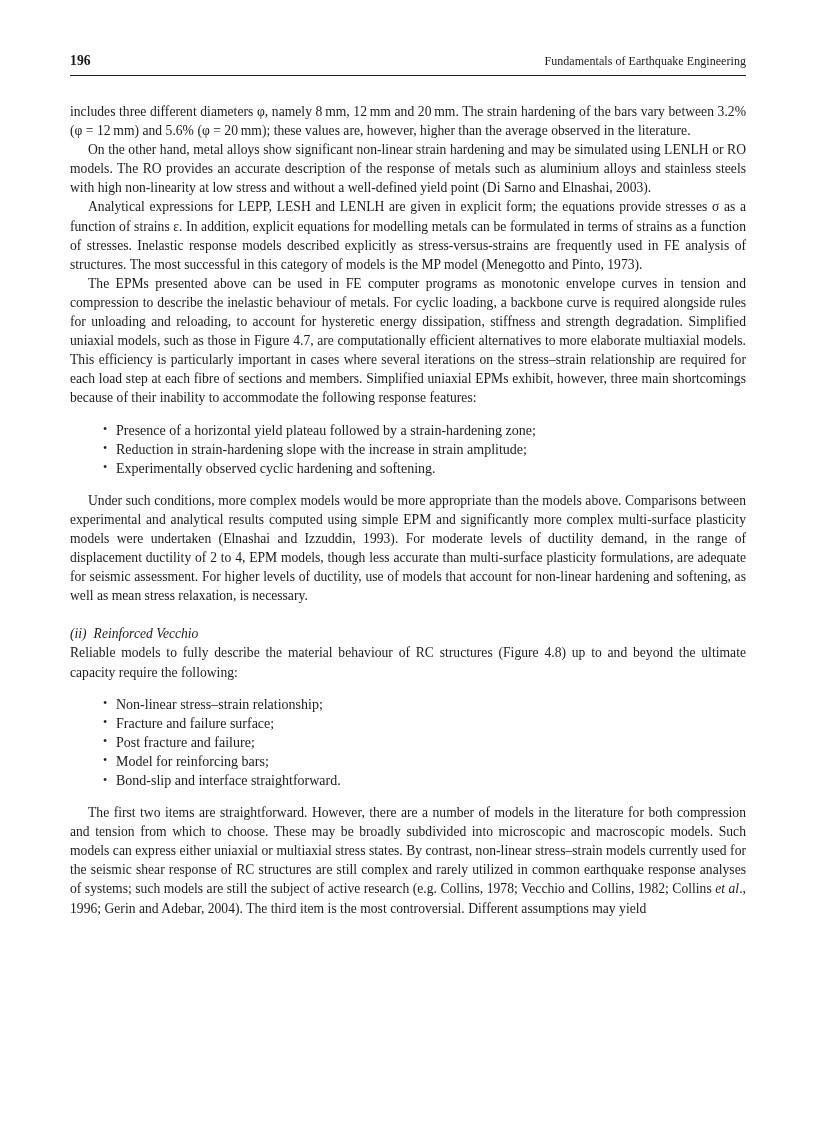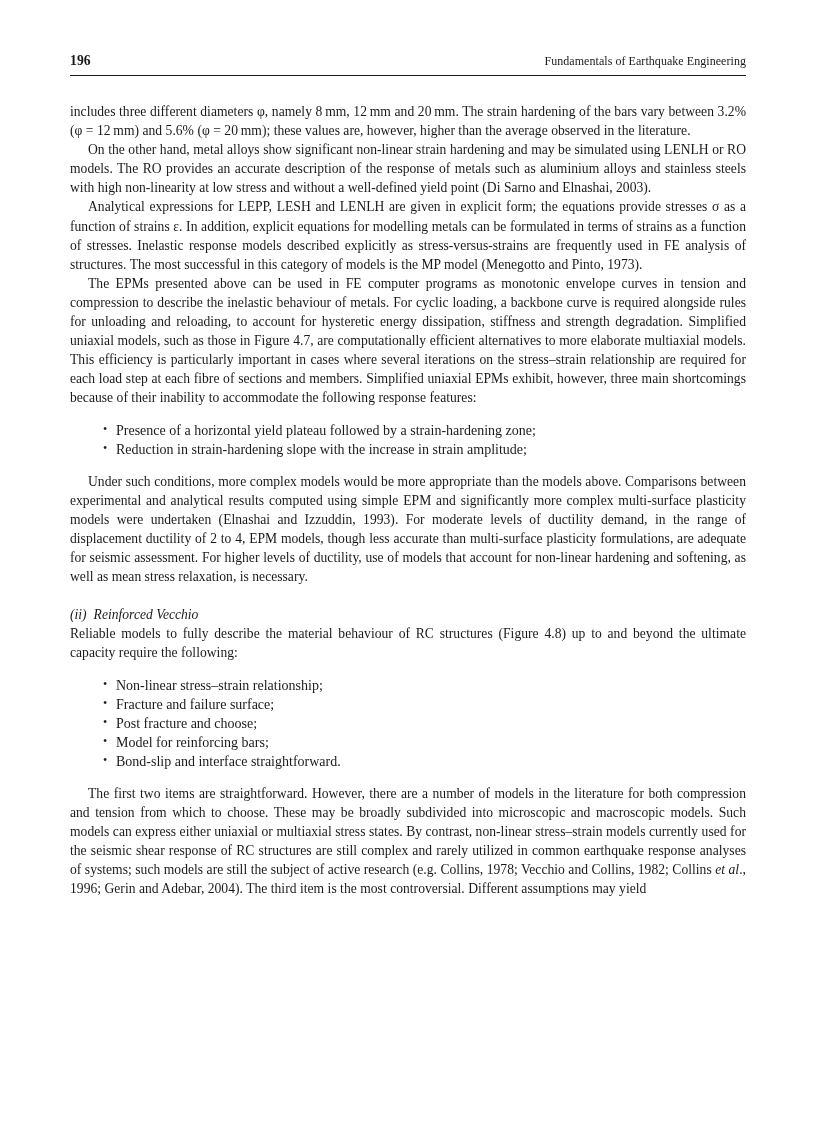--- a/index.html
+++ b/index.html
@@ -135,32 +135,33 @@
 
       <p class="para indent">On the other hand, metal alloys show significant non-linear strain hardening and may be simulated using LENLH or RO models. The RO provides an accurate description of the response of metals such as aluminium alloys and stainless steels with high non-linearity at low stress and without a well-defined yield point (Di Sarno and Elnashai, 2003).</p>
 
       <p class="para indent">Analytical expressions for LEPP, LESH and LENLH are given in explicit form; the equations provide stresses σ as a function of strains ε. In addition, explicit equations for modelling metals can be formulated in terms of strains as a function of stresses. Inelastic response models described explicitly as stress-versus-strains are frequently used in FE analysis of structures. The most successful in this category of models is the MP model (Menegotto and Pinto, 1973).</p>
 
       <p class="para indent">The EPMs presented above can be used in FE computer programs as monotonic envelope curves in tension and compression to describe the inelastic behaviour of metals. For cyclic loading, a backbone curve is required alongside rules for unloading and reloading, to account for hysteretic energy dissipation, stiffness and strength degradation. Simplified uniaxial models, such as those in Figure 4.7, are computationally efficient alternatives to more elaborate multiaxial models. This efficiency is particularly important in cases where several iterations on the stress–strain relationship are required for each load step at each fibre of sections and members. Simplified uniaxial EPMs exhibit, however, three main shortcomings because of their inability to accommodate the following response features:</p>
 
       <ul class="bullets">
         <li>Presence of a horizontal yield plateau followed by a strain-hardening zone;</li>
         <li>Reduction in strain-hardening slope with the increase in strain amplitude;</li>
+        <li>Experimentally observed cyclic hardening and softening.</li>
       </ul>
 
       <p class="para indent">Under such conditions, more complex models would be more appropriate than the models above. Comparisons between experimental and analytical results computed using simple EPM and significantly more complex multi-surface plasticity models were undertaken (Elnashai and Izzuddin, 1993). For moderate levels of ductility demand, in the range of displacement ductility of 2 to 4, EPM models, though less accurate than multi-surface plasticity formulations, are adequate for seismic assessment. For higher levels of ductility, use of models that account for non-linear hardening and softening, as well as mean stress relaxation, is necessary.</p>
 
       <p class="subhead"><span class="numeral">(ii)</span><span class="title-sp"></span><span>Reinforced Vecchio</span></p>
 
       <p class="para">Reliable models to fully describe the material behaviour of RC structures (Figure 4.8) up to and beyond the ultimate capacity require the following:</p>
 
       <ul class="bullets">
         <li>Non-linear stress–strain relationship;</li>
         <li>Fracture and failure surface;</li>
-        <li>Post fracture and choose;</li>
+        <li>Post fracture and failure;</li>
         <li>Model for reinforcing bars;</li>
         <li>Bond-slip and interface straightforward.</li>
       </ul>
 
       <p class="para indent"><span>The first two items are straightforward. However, there are a number of models in the literature for both compression and tension from which to choose. These may be broadly subdivided into microscopic and macroscopic models. Such models can express either uniaxial or multiaxial stress states. By contrast, non-linear stress–strain models currently used for the seismic shear response of RC structures are still complex and rarely utilized in common earthquake response analyses of systems; such models are still the subject of active research (e.g. Collins, 1978; Vecchio and Collins, 1982; Collins </span><span class="ital">et al</span><span>., 1996; Gerin and Adebar, 2004). The third item is the most controversial. Different assumptions may yield</span></p>
 
     </div>
   </div>
 </div>
 

